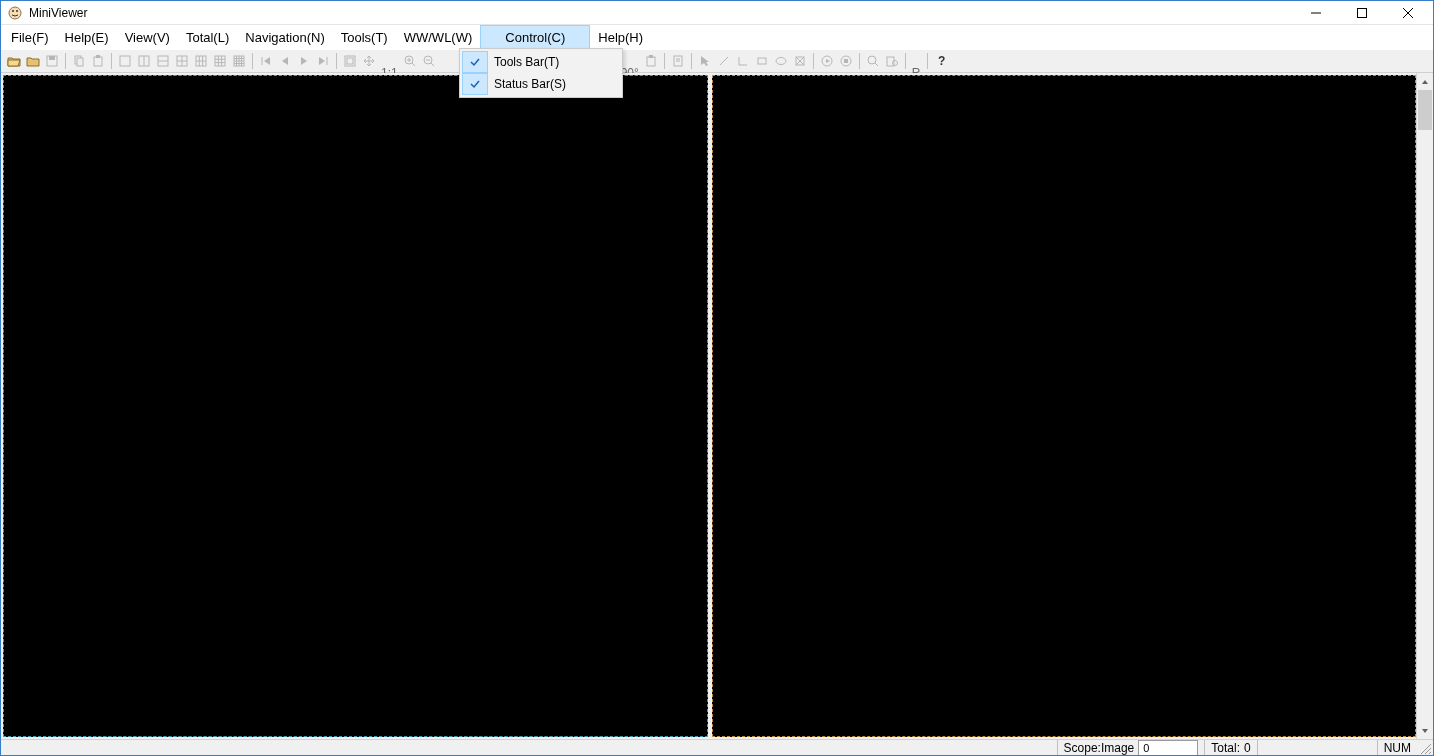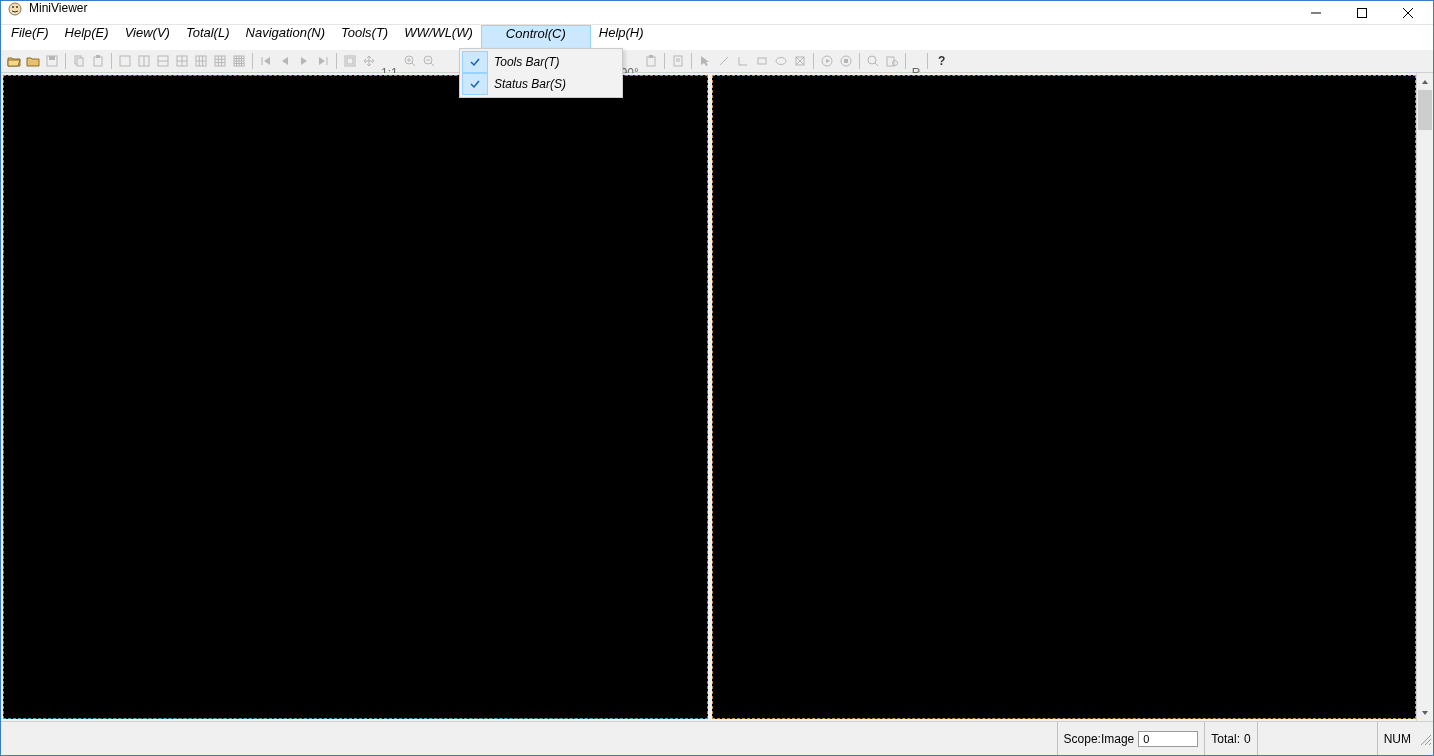--- a/index.html
+++ b/index.html
@@ -12,20 +12,21 @@
     overflow: hidden;
     display: flex;
     flex-direction: column;
     border: 1px solid #357ec7;
   }
   
   .titlebar {
     height: 24px;
     background: #ffffff;
     display: flex;
+    align-items: center;
     padding: 0 2px;
     border-bottom: 1px solid #e5e5e5;
   }
   .titlebar .app-icon {
     width: 16px; height: 16px;
     margin: 0 6px 0 4px;
     display: inline-flex; align-items: center; justify-content: center;
   }
   .titlebar .title { flex: 0 0 auto; color: #000; font-size: 12px; }
   .titlebar .spacer { flex: 1; }
@@ -42,23 +43,22 @@
     height: 24px;
     background: #ffffff;
     display: flex;
     align-items: stretch;
     padding: 0 2px;
     font-size: 13px;
     color: #000;
   }
   .menu-item {
     padding: 0 8px;
-    display: flex; align-items: flex-start;
+    display: flex; align-items: center;
     cursor: default;
-    font-style: italic;
   }
   .menu-item.active {
     background: #cce8ff;
     border: 1px solid #99d1ff;
     padding: 0 24px;
   }
 
   
   .dropdown {
     position: absolute;
@@ -70,21 +70,20 @@
     box-shadow: 2px 2px 4px rgba(0,0,0,0.15);
     z-index: 100;
     padding: 2px;
   }
   .dropdown-item {
     height: 22px;
     display: flex;
     align-items: center;
     font-size: 12px;
     color: #000;
-    font-style: italic;
   }
   .dropdown-item .check-col {
     width: 26px;
     height: 100%;
     display: flex; align-items: center; justify-content: center;
     background: #cce8ff;
     border: 1px solid #99d1ff;
     margin-right: 6px;
   }
   .dropdown-item .check-col svg { width: 10px; height: 10px; }
@@ -163,21 +162,21 @@
     position: absolute; left: 0; right: 0;
     height: 17px;
     display: flex; align-items: center; justify-content: center;
     color: #606060;
   }
   .vscroll .arrow.up { top: 0; }
   .vscroll .arrow.down { bottom: 0; }
 
   
   .statusbar {
-    height: 34px;
+    height: 16px;
     background: #f0f0f0;
     border-top: 1px solid #d0d0d0;
     display: flex;
     align-items: center;
     font-size: 12px;
     color: #000;
   }
   .statusbar .flex { flex: 1; }
   .status-cell {
     border-left: 1px solid #c0c0c0;

